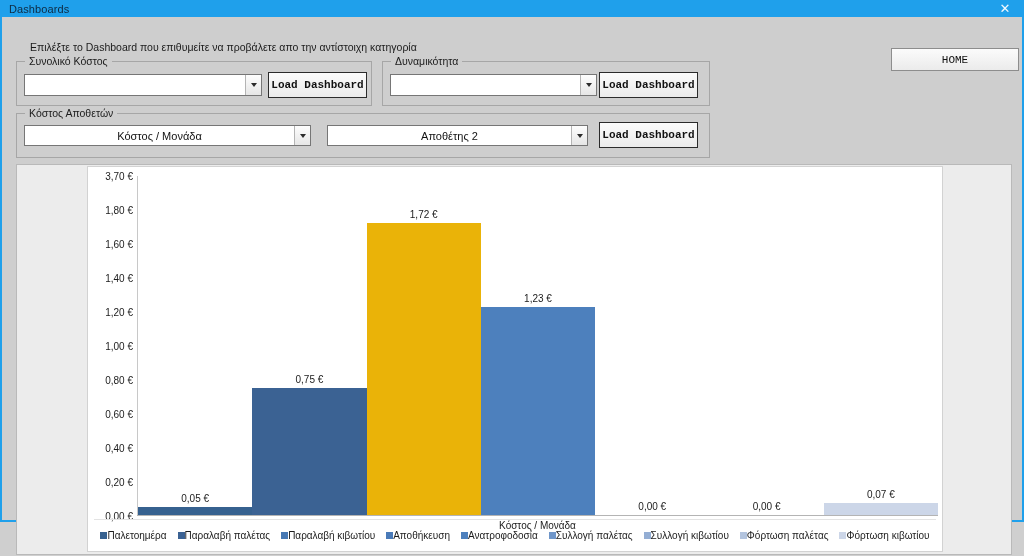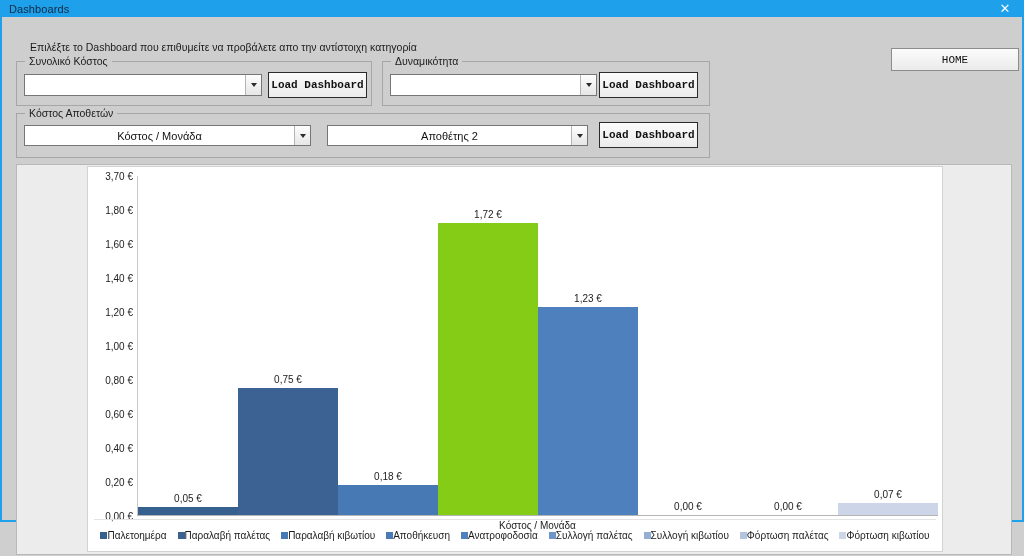--- a/index.html
+++ b/index.html
@@ -257,26 +257,21 @@
                 <div class="bar" title="Παλετοημέρα" style="height: 2.5%; background: rgb(54, 97, 143);">
                   <div class="bar-label">0,05 €</div>
                 </div>
               </div>
               <div class="slot">
                 <div class="bar" title="Παραλαβή παλέτας" style="height: 37.5%; background: rgb(59, 98, 147);">
                   <div class="bar-label">0,75 €</div>
                 </div>
               </div>
               <div class="slot">
-                <div class="bar" title="Παραλαβή κιβωτίου" style="height: 9%; background: rgb(71, 121, 180);">
-                  <div class="bar-label">0,18 €</div>
-                </div>
-              </div>
-              <div class="slot">
-                <div class="bar" title="Αποθήκευση" style="height: 86%; background: #84cc16;">
+                <div class="bar" title="Αποθήκευση" style="height: 86%; background: #eab308;">
                   <div class="bar-label">1,72 €</div>
                 </div>
               </div>
               <div class="slot">
                 <div class="bar" title="Ανατροφοδοσία" style="height: 61.5%; background: rgb(77, 128, 189);">
                   <div class="bar-label">1,23 €</div>
                 </div>
               </div>
               <div class="slot">
                 <div class="bar" title="Συλλογή παλέτας" style="height: 0%; background: rgb(111, 150, 201);">

